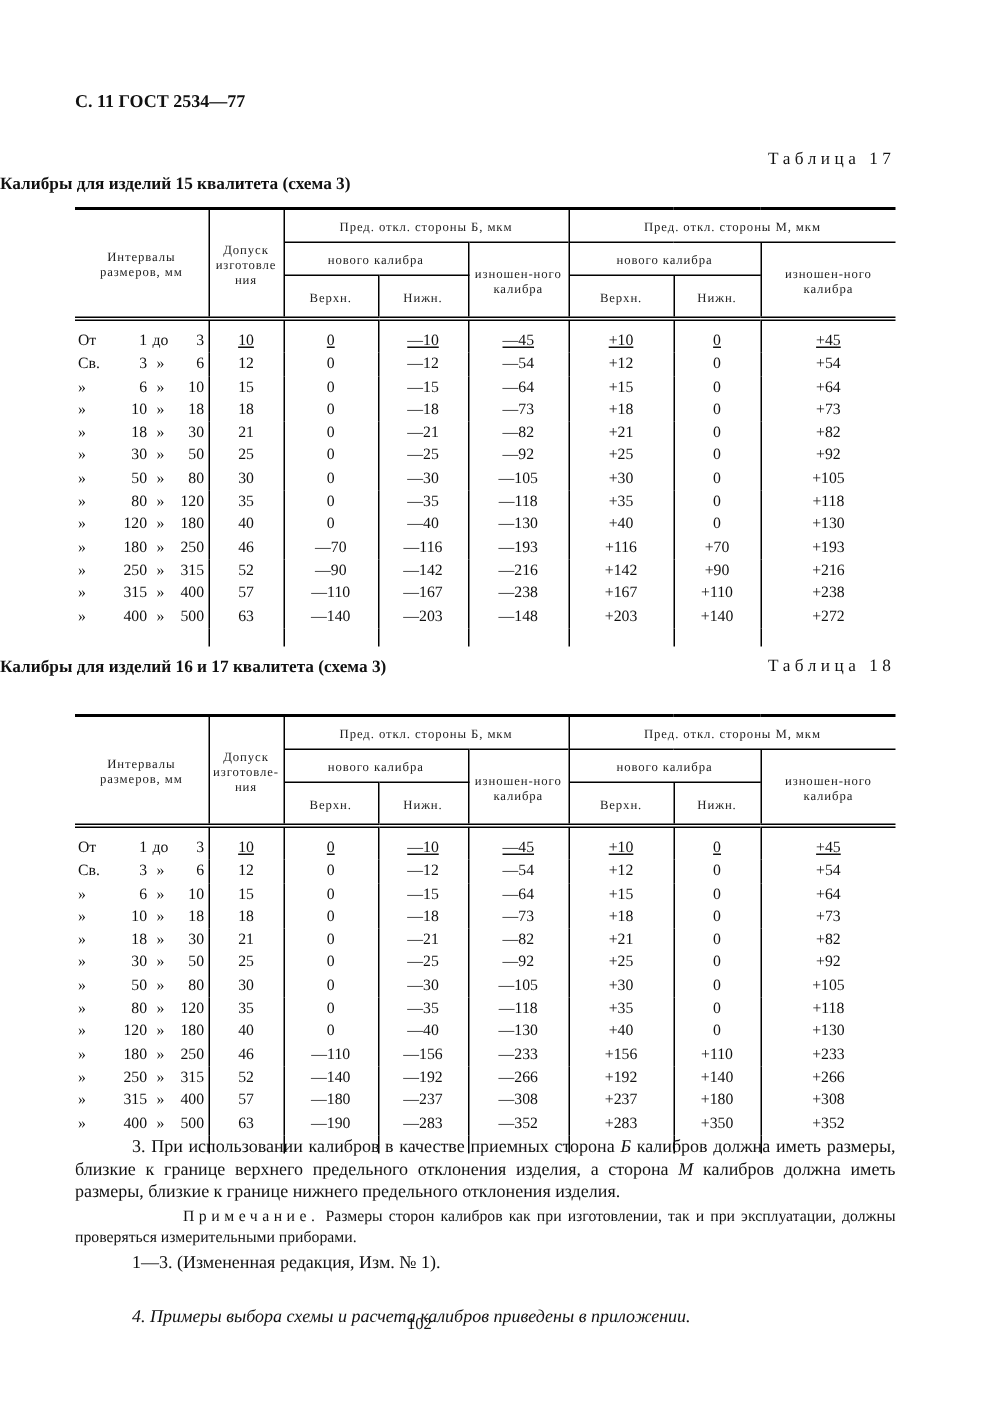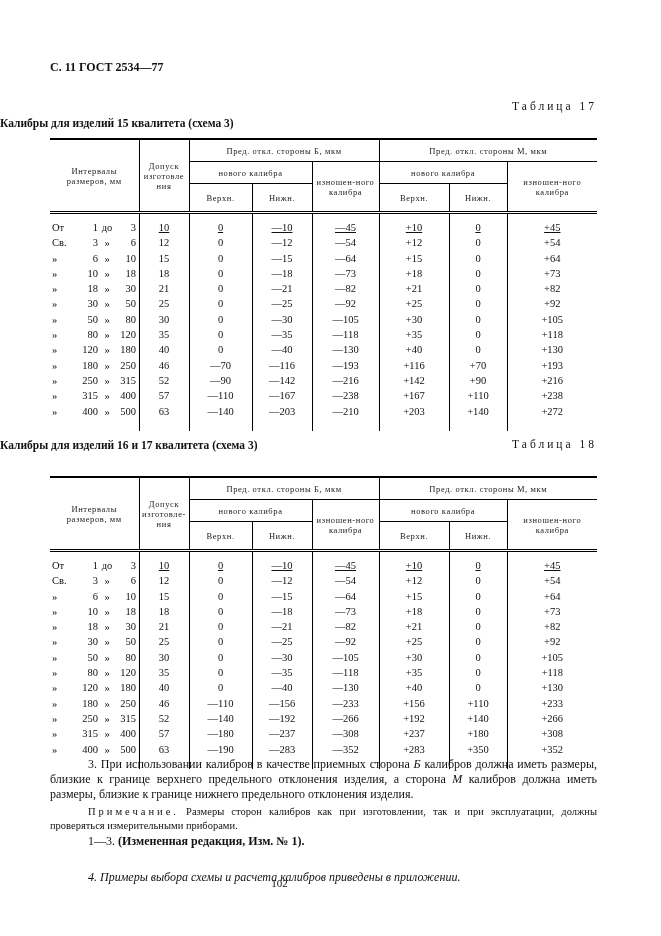--- a/index.html
+++ b/index.html
@@ -20,22 +20,22 @@
   table.t tbody tr.spacer td { height:12px; }
   .intv { text-align:left !important; padding-left:2px !important; font-size:10.5px; }
   .intv span { display:inline-block; }
   .intv .a { width:22px; }
   .intv .b { width:24px; text-align:right; }
   .intv .c { width:18px; text-align:center; }
   .intv .d { width:20px; text-align:right; }
   .para { position:absolute; left:50px; width:547px; font-size:12px; line-height:15px; text-align:justify; }
   .indent { text-indent:38px; }
   .note { font-size:10.5px; line-height:13.5px; }
-  .spaced { letter-spacing:3px; }
-  .bold { font-weight:bold; }
+  .spaced { letter-spacing:3px;margin-left:34px; }
+  .bold { font-weight:normal; }
   .ital { font-style:italic; }
   .page-num { position:absolute; left:0; width:559px; top:877px; text-align:center; font-size:11px; }
 </style>
 </head>
 <body>
 
 <div class="page-header">С. 11 ГОСТ 2534—77</div>
 
 <div class="table-num" style="top:100px;">Таблица 17</div>
 <div class="table-title" style="top:117px;">Калибры для изделий 15  квалитета (схема 3)</div>
@@ -190,21 +190,21 @@
         <td class="bl">—238</td>
         <td class="bl">+167</td>
         <td class="bl">+110</td>
         <td class="bl">+238</td>
       </tr>
       <tr>
         <td class="intv"><span class="a">»</span><span class="b">400</span><span class="c">»</span><span class="d">500</span></td>
         <td class="bl">63</td>
         <td class="bl">—140</td>
         <td class="bl">—203</td>
-        <td class="bl">—210</td>
+        <td class="bl">—148</td>
         <td class="bl">+203</td>
         <td class="bl">+140</td>
         <td class="bl">+272</td>
       </tr>
       <tr class="spacer">
         <td></td>
         <td class="bl"></td>
         <td class="bl"></td>
         <td class="bl"></td>
         <td class="bl"></td>

